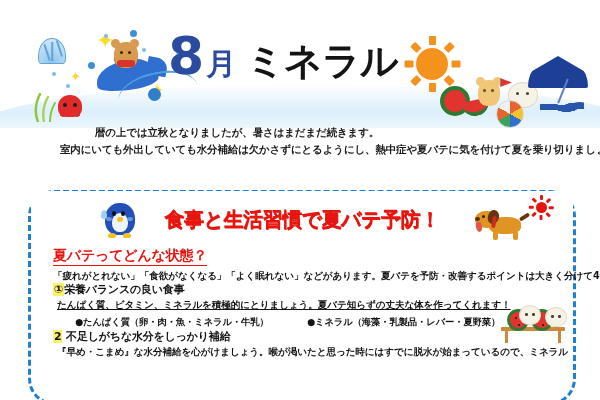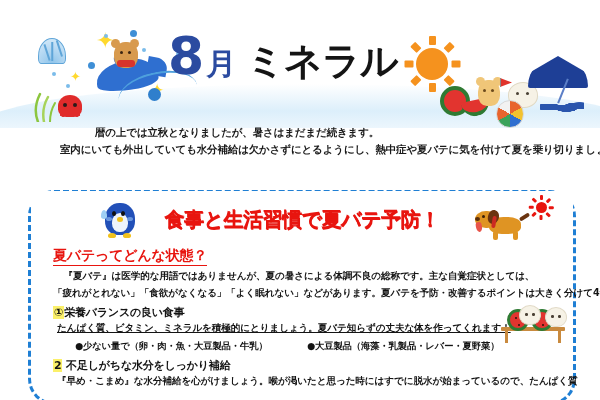--- a/index.html
+++ b/index.html
@@ -484,21 +484,20 @@
     letter-spacing: -0.1px;
     margin-top: 2px;
     white-space: nowrap;
   }
   .para .indent { display: inline-block; width: 1.1em; }
 
   .sec-title {
     font-size: 11px;
     font-weight: bold;
     line-height: 1.3;
-    margin-top: 6px;
     letter-spacing: -0.2px;
     white-space: nowrap;
   }
   .sec-num {
     background: #fbf06a;
     padding: 0 1px;
   }
   .sec-lead {
     font-size: 9.6px;
     font-weight: bold;
@@ -691,47 +690,44 @@
     <div class="hot-ray" style="transform:rotate(315deg)"></div>
   </div>
 
   <div class="content">
 
     <div>
       <span class="sub-heading">夏バテってどんな状態？</span>
     </div>
 
     <div class="para">
-      <span class="indent"></span><span>『夏バテ』は医学的な用語ではありませんが、夏の暑さによる体調不良の総称です。主な自覚症状としては、</span>
-    </div>
-    <div class="para">
       <span>「疲れがとれない」「食欲がなくなる」「よく眠れない」などがあります。夏バテを予防・改善するポイントは大きく分けて4つです！</span>
     </div>
 
     <div class="sec-title">
       <span class="sec-num">①</span><span>栄養バランスの良い食事</span>
     </div>
     <div class="sec-lead">
       <u>たんぱく質、ビタミン、ミネラルを積極的にとりましょう。夏バテ知らずの丈夫な体を作ってくれます！</u>
     </div>
 
     <div class="bullets">
       <div class="bullet-col">
-        <div class="bullet-item">●少ない量で（卵・肉・魚・大豆製品・牛乳）</div>
+        <div class="bullet-item">●たんぱく質（卵・肉・魚・ミネラル・牛乳）</div>
       </div>
       <div class="bullet-col">
-        <div class="bullet-item">●大豆製品（海藻・乳製品・レバー・夏野菜）</div>
+        <div class="bullet-item">●ミネラル（海藻・乳製品・レバー・夏野菜）</div>
       </div>
     </div>
 
     <div class="sec-title">
       <span class="sec-num">2</span> <span>不足しがちな水分をしっかり補給</span>
     </div>
     <div class="sec-lead">
-      <span class="indent"></span><span>『早め・こまめ』な水分補給を心がけましょう。喉が渇いたと思った時にはすでに脱水が始まっているので、たんぱく質</span>
+      <span class="indent"></span><span>『早め・こまめ』な水分補給を心がけましょう。喉が渇いたと思った時にはすでに脱水が始まっているので、ミネラル</span>
     </div>
 
   </div>
 
   <div class="bench-deco">
     <div class="bench-top"></div>
     <div class="bench-leg" style="left:4px;"></div>
     <div class="bench-leg" style="left:57px;"></div>
     <div class="wm-round" style="left:6px; top:4px;"></div>
     <div class="wm-round" style="left:30px; top:4px;"></div>

